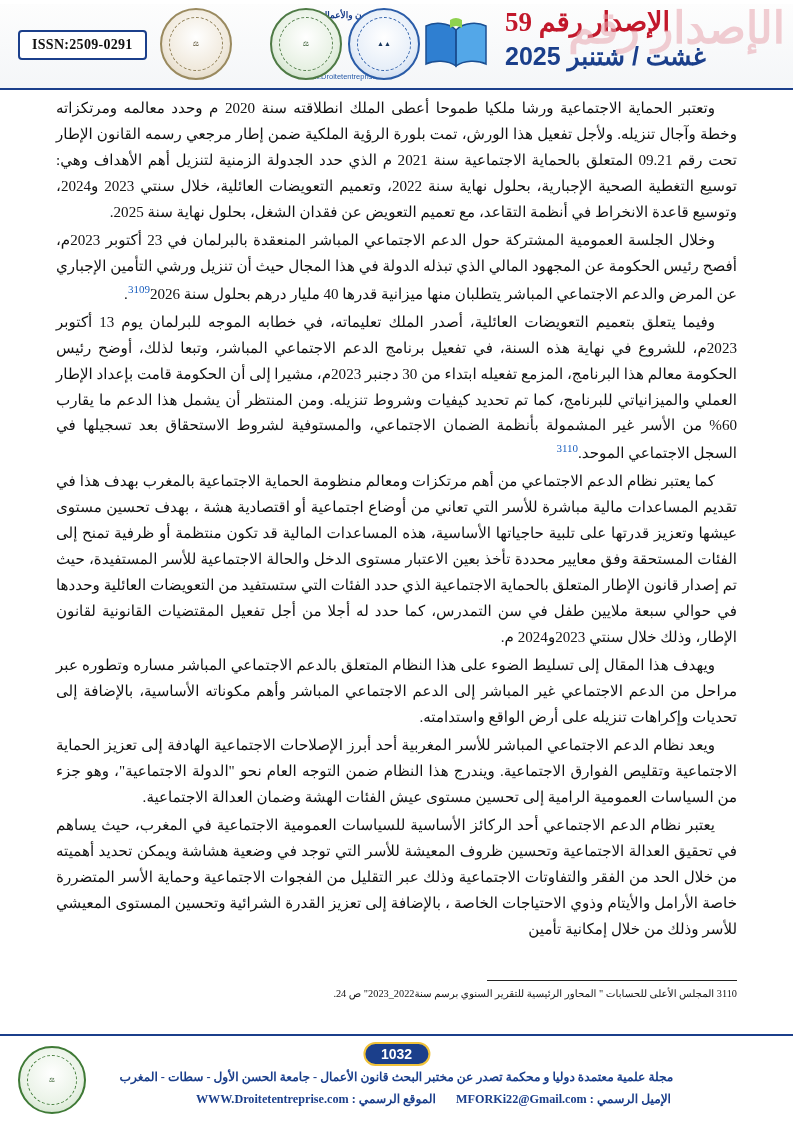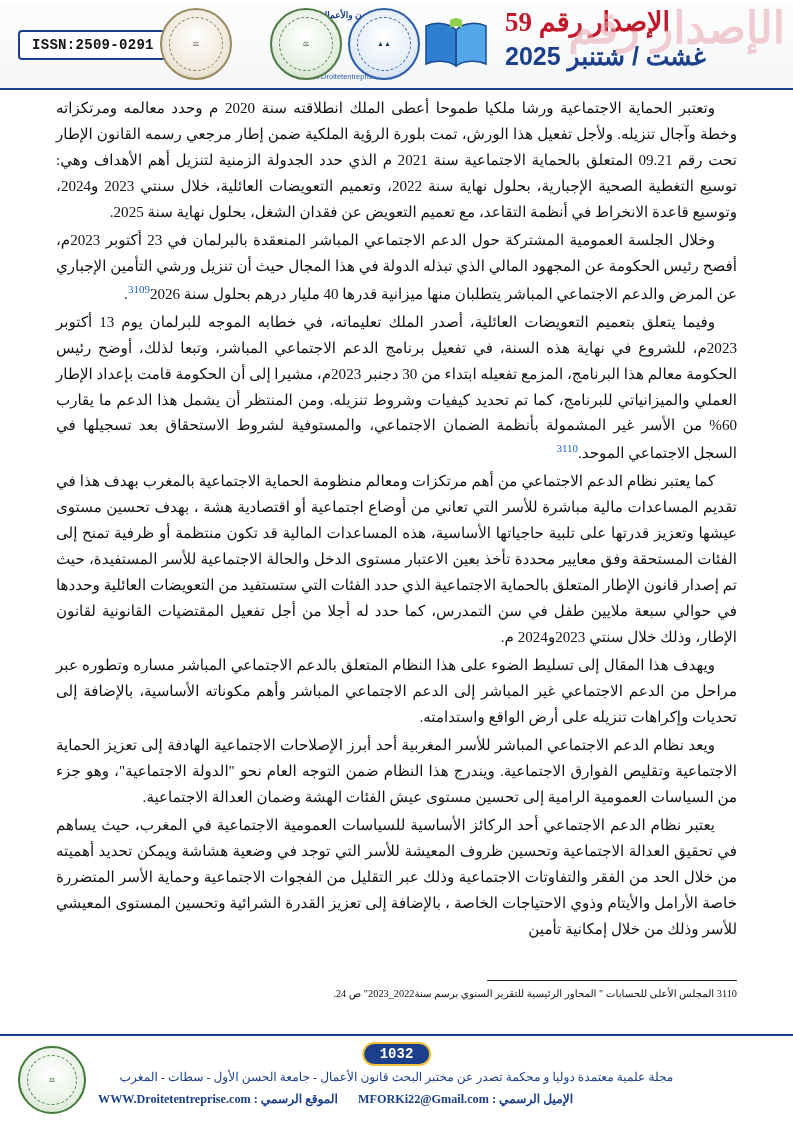--- a/index.html
+++ b/index.html
@@ -24,21 +24,21 @@
   }
   .hdr-band{
     position:absolute;top:4px;left:0;width:793px;height:84px;
     background:linear-gradient(180deg,#fdfdfd 0%,#f4f6f8 100%);
     border-bottom:2px solid #1b3f8b;
   }
   .issn-box{
     position:absolute;top:30px;left:18px;
     background:#ffffff;border:2px solid #1b3f8b;border-radius:4px;
     padding:5px 12px;
-    font-family:Liberation Mono, monospace;
+    font-family:Liberation Serif, serif;
     font-size:14px;font-weight:bold;color:#111;
     letter-spacing:.3px;
     direction:ltr;
   }
   .logo-circ{
     position:absolute;top:8px;
     width:68px;height:68px;border-radius:50%;
     background:radial-gradient(circle at 50% 40%,#ffffff 0%,#f0e9dc 60%,#d9cdb4 100%);
     border:2px solid #9a8a5f;
     display:flex;align-items:center;justify-content:center;
@@ -143,29 +143,29 @@
     border:1px dashed #3f7a36;
     display:flex;align-items:center;justify-content:center;
     font-size:6.5px;color:#24501d;text-align:center;line-height:1.1;
     font-family:"Liberation Sans", sans-serif;
   }
   .page-badge{
     position:absolute;left:50%;transform:translateX(-50%);top:6px;
     background:#1b3f8b;color:#fff;border:2px solid #f0c23a;
     border-radius:14px;padding:2px 16px;
     font-size:14px;font-weight:bold;
-    font-family:Liberation Mono, monospace;
+    font-family:Liberation Sans, sans-serif;
     direction:ltr;
   }
   .foot-line1{
     position:absolute;top:34px;left:0;width:793px;text-align:center;
-    font-size:12.2px;color:#1b3f8b;font-weight:normal;
+    font-size:12.2px;color:#1b3f8b;font-weight:bold;
   }
   .foot-line2{
-    position:absolute;top:56px;left:0;width:671px;text-align:center;
+    position:absolute;top:56px;left:0;width:671px;
     font-size:12.2px;color:#1b3f8b;font-weight:bold;
   }
   .ltr{direction:ltr;unicode-bidi:isolate;}
 </style>
 </head>
 <body>
 
 <div class="page">
 
   <div class="header">

